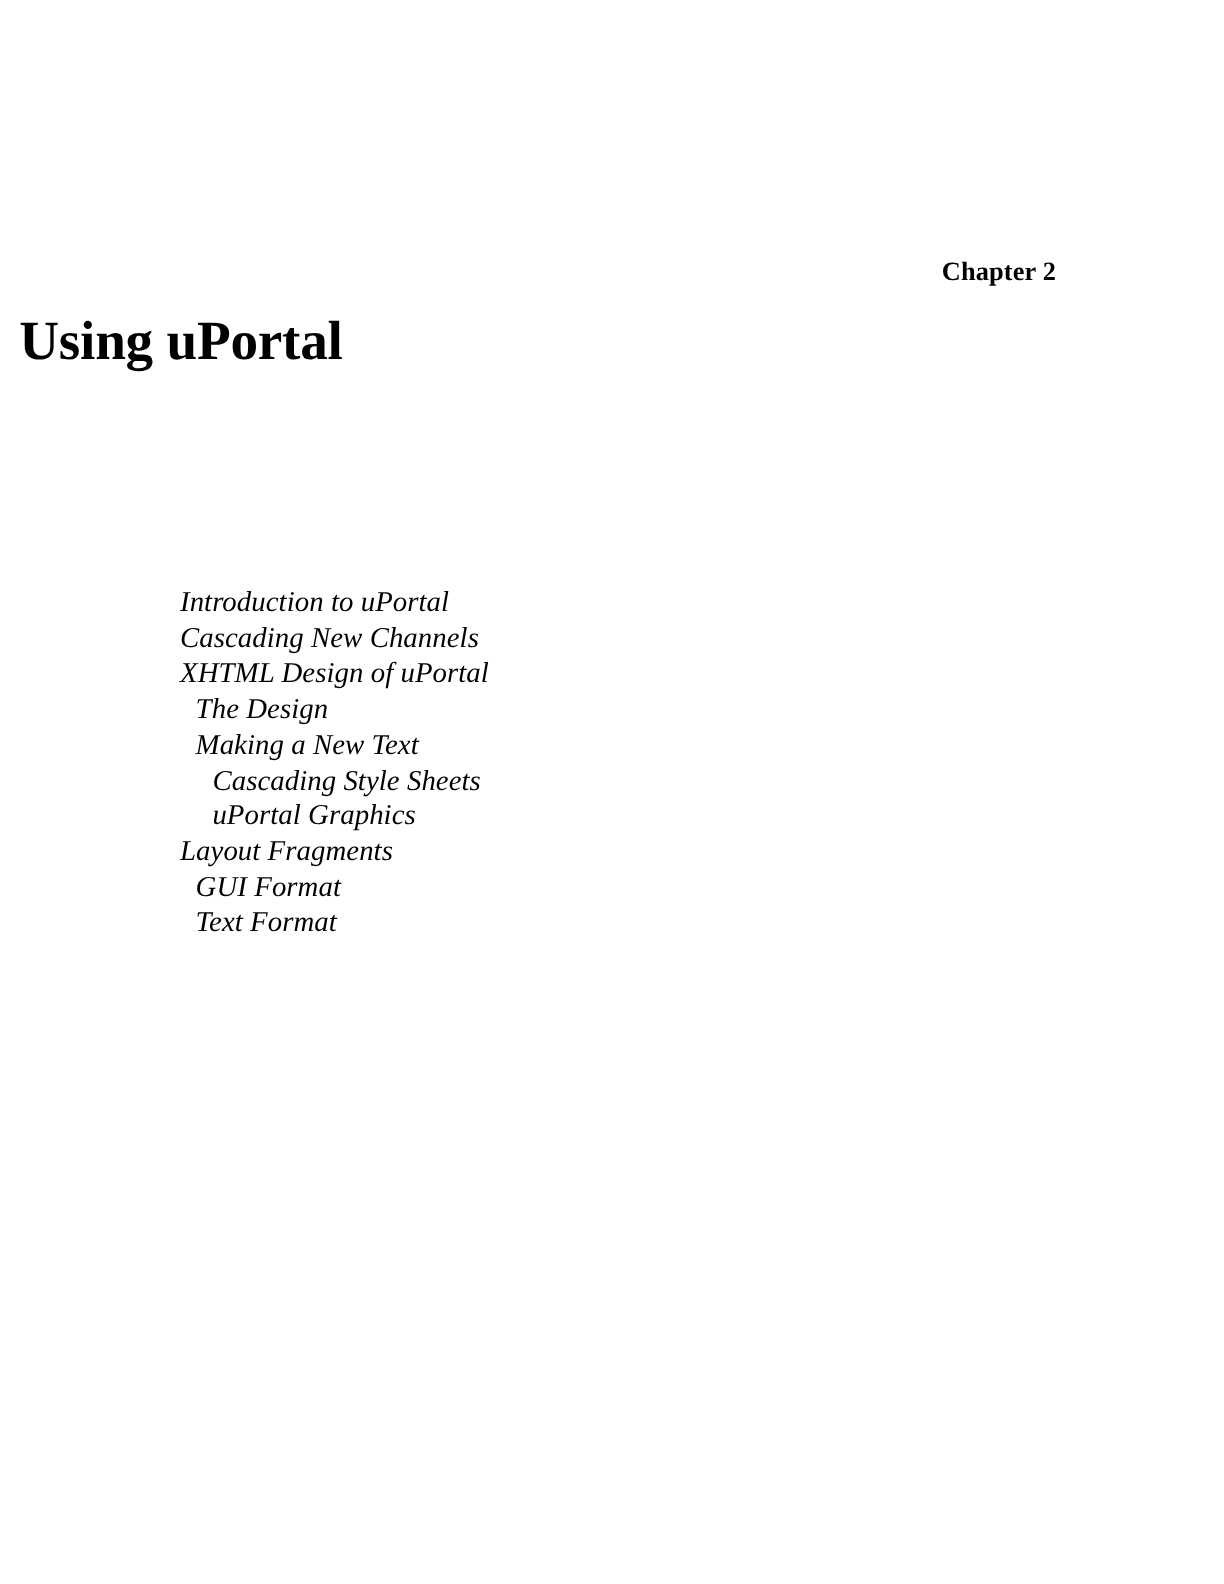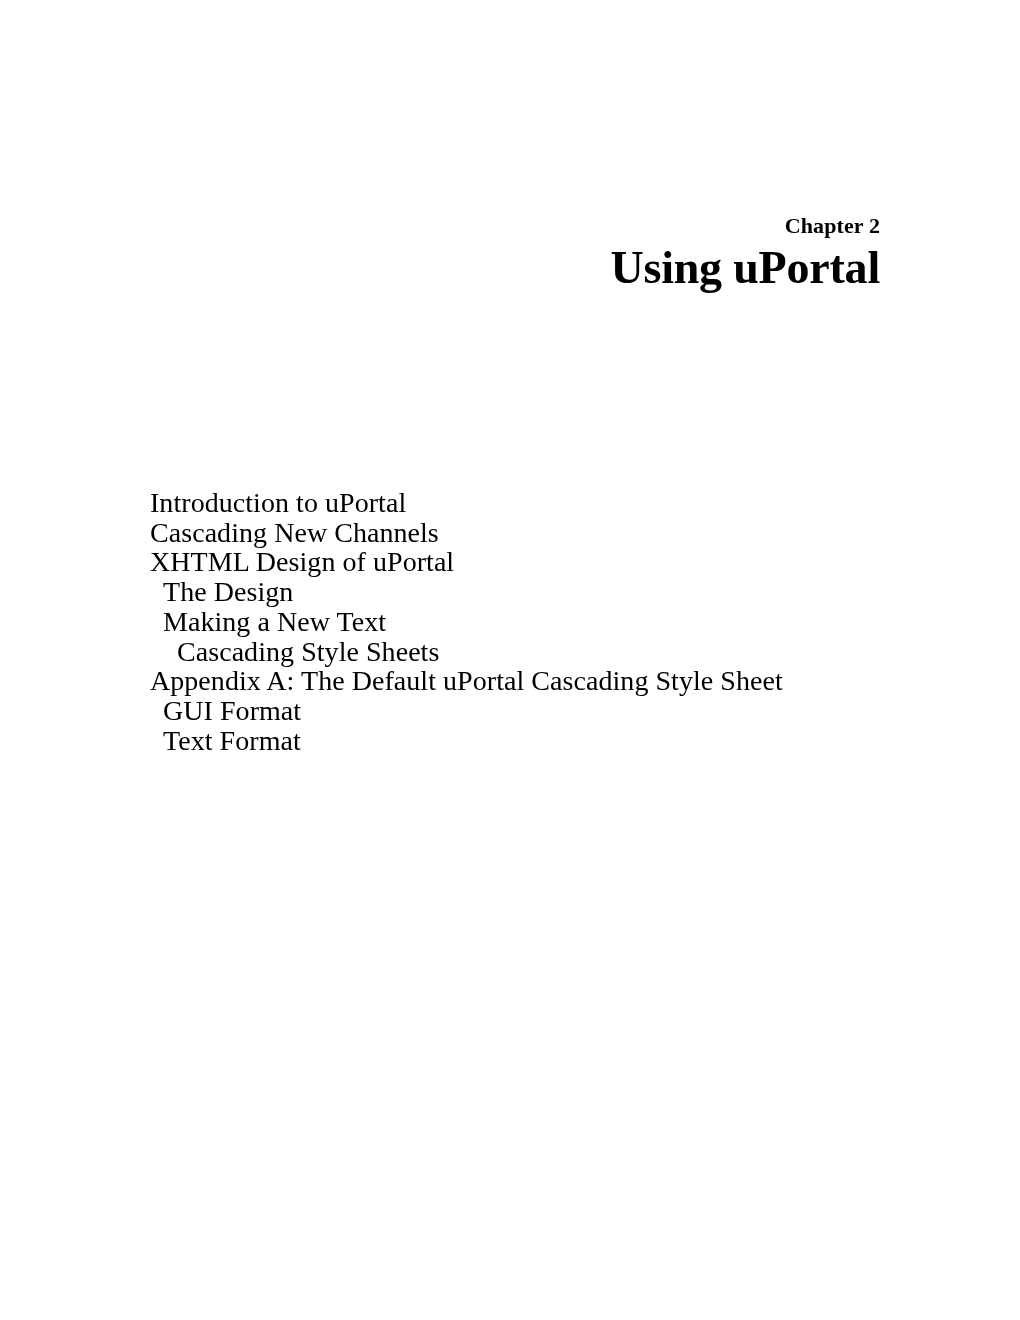--- a/index.html
+++ b/index.html
@@ -39,46 +39,46 @@
     padding: 0 140px 0 0;
     text-align: right;
     font-size: 22px;
     font-weight: bold;
     line-height: 28px;
     letter-spacing: 0.1px;
     white-space: nowrap;
   }
 
   .chapter-title {
-    margin: 0;
+    margin: 16px;
     padding: 0 140px 0 0;
-    text-align: right;
     font-size: 46px;
     font-weight: bold;
     line-height: 56px;
     letter-spacing: -0.2px;
     white-space: nowrap;
   }
 
   
   .toc {
     position: absolute;
     left: 150px;
     top: 488px;
     width: 760px;
     list-style: none;
     margin: 0;
     padding: 0;
   }
 
   .toc-item {
-    font-size: 28px;
+    font-size: 24px;
     line-height: 29.7px;
     white-space: nowrap;
     letter-spacing: 0.05px;
+    font-style: italic;
   }
 
   .toc-item.level-0 { padding-left: 0px; }
   .toc-item.level-1 { padding-left: 13px; }
   .toc-item.level-2 { padding-left: 27px; }
 </style>
 </head>
 <body>
 
 <div class="page">
@@ -88,18 +88,19 @@
     <div class="chapter-title">Using uPortal</div>
   </div>
 
   <ul class="toc" id="toc-list">
       <li class="toc-item level-0">Introduction to uPortal</li>
       <li class="toc-item level-0">Cascading New Channels</li>
       <li class="toc-item level-0">XHTML Design of uPortal</li>
       <li class="toc-item level-1">The Design</li>
       <li class="toc-item level-1">Making a New Text</li>
       <li class="toc-item level-2">Cascading Style Sheets</li>
-      <li class="toc-item level-0">Appendix A: The Default uPortal Cascading Style Sheet</li>
+      <li class="toc-item level-2">uPortal Graphics</li>
+      <li class="toc-item level-0">Layout Fragments</li>
       <li class="toc-item level-1">GUI Format</li>
       <li class="toc-item level-1">Text Format</li>
     </ul>
 
 </div>
 
 </body></html>

